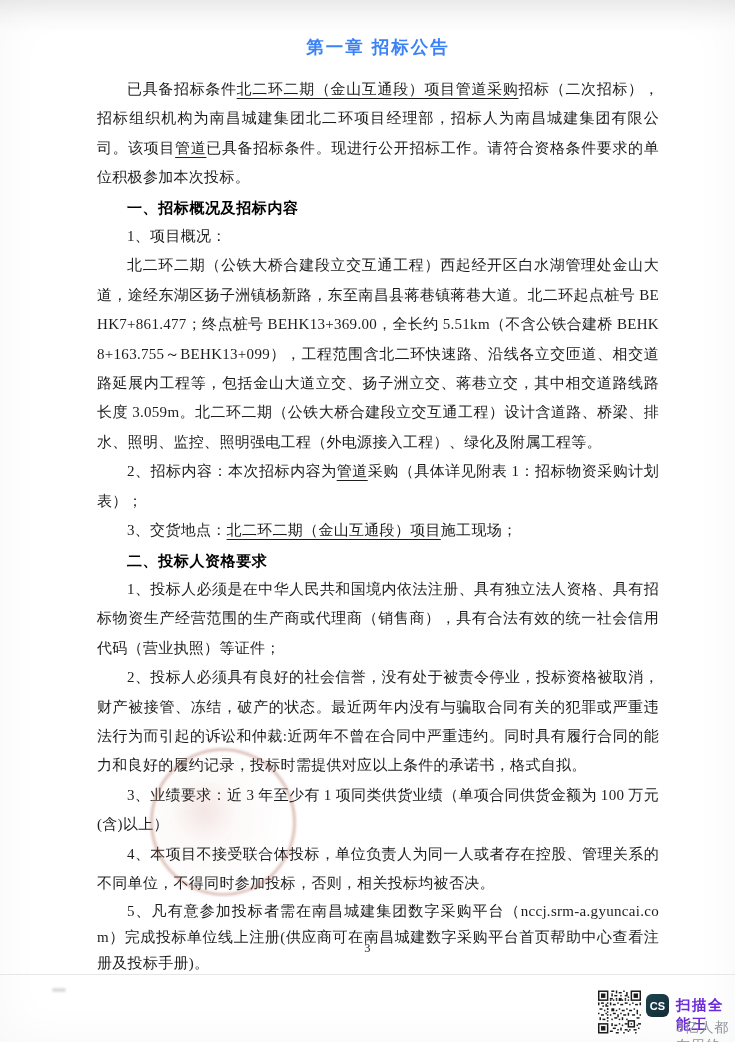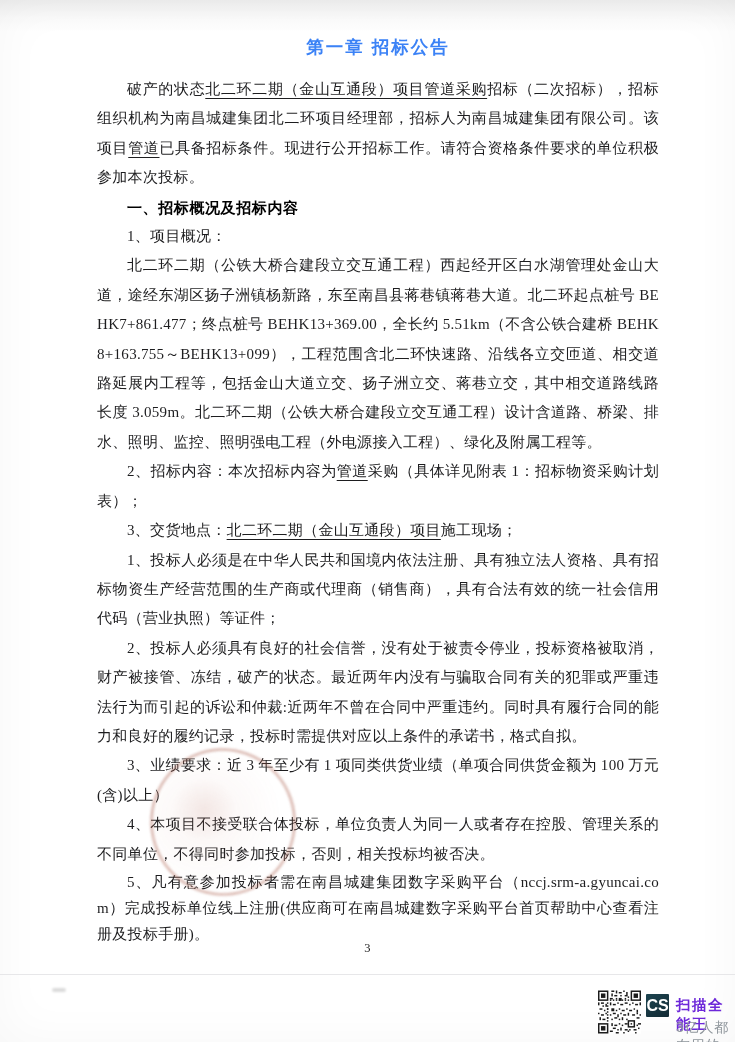--- a/index.html
+++ b/index.html
@@ -50,23 +50,23 @@
   }
   .pageno{
     position:absolute;top:941px;left:0;width:100%;text-align:center;
     font-size:12.5px;color:#222;letter-spacing:0.5px;
   }
   .sep{position:absolute;top:974px;left:0;right:0;height:1px;background:#e7e7e9;}
   .badge{position:absolute;left:0;top:0;width:735px;height:0;}
   .qr{position:absolute;left:598px;top:989px;width:43px;height:46px;}
   .cs-logo{
     position:absolute;left:646px;top:994px;width:23px;height:23px;
-    border-radius:1px;background:linear-gradient(145deg,#1d4450,#132b35);
+    border-radius:6px;background:linear-gradient(145deg,#1d4450,#132b35);
     color:#fff;display:flex;align-items:center;justify-content:center;
-    font-family:"Liberation Sans","DejaVu Sans",sans-serif;font-weight:700;font-size:16px;
+    font-family:"Liberation Sans","DejaVu Sans",sans-serif;font-weight:700;font-size:11px;
   }
   .cs-name{
     position:absolute;left:676px;top:996px;
     font-family:"Liberation Sans","DejaVu Sans",sans-serif;
     font-size:14.5px;font-weight:700;color:#6d28d9;letter-spacing:1.5px;
   }
   .cs-tagline{
     position:absolute;left:676px;top:1019px;
     font-family:"Liberation Sans","DejaVu Sans",sans-serif;
     font-size:14px;color:#8f969c;letter-spacing:0.8px;
@@ -74,32 +74,33 @@
 </style>
 </head>
 <body>
 
 <div class="doc">
   <div class="scan-top"></div>
 
   <div class="content">
     <div class="title">第一章 招标公告</div>
 
-    <p><span>破产的状态</span><span class="u">北二环二期（金山互通段）项目管道采购</span><span>招标（二次招标），招标组织机构为南昌城建集团北二环项目经理部，招标人为南昌城建集团有限公司。该项目</span><span class="u">管道</span><span>已具备招标条件。现进行公开招标工作。请符合资格条件要求的单位积极参加本次投标。</span></p>
+    <p><span>已具备招标条件</span><span class="u">北二环二期（金山互通段）项目管道采购</span><span>招标（二次招标），招标组织机构为南昌城建集团北二环项目经理部，招标人为南昌城建集团有限公司。该项目</span><span class="u">管道</span><span>已具备招标条件。现进行公开招标工作。请符合资格条件要求的单位积极参加本次投标。</span></p>
 
     <p class="hd">一、招标概况及招标内容</p>
 
     <p>1、项目概况：</p>
 
     <p>北二环二期（公铁大桥合建段立交互通工程）西起经开区白水湖管理处金山大道，途经东湖区扬子洲镇杨新路，东至南昌县蒋巷镇蒋巷大道。北二环起点桩号 BEHK7+861.477；终点桩号 BEHK13+369.00，全长约 5.51km（不含公铁合建桥 BEHK8+163.755～BEHK13+099），工程范围含北二环快速路、沿线各立交匝道、相交道路延展内工程等，包括金山大道立交、扬子洲立交、蒋巷立交，其中相交道路线路长度 3.059m。北二环二期（公铁大桥合建段立交互通工程）设计含道路、桥梁、排水、照明、监控、照明强电工程（外电源接入工程）、绿化及附属工程等。</p>
 
     <p><span>2、招标内容：本次招标内容为</span><span class="u">管道</span><span>采购（具体详见附表 1：招标物资采购计划表）；</span></p>
 
     <p><span>3、交货地点：</span><span class="u">北二环二期（金山互通段）项目</span><span>施工现场；</span></p>
 
+    <p class="hd">二、投标人资格要求</p>
 
     <p>1、投标人必须是在中华人民共和国境内依法注册、具有独立法人资格、具有招标物资生产经营范围的生产商或代理商（销售商），具有合法有效的统一社会信用代码（营业执照）等证件；</p>
 
     <p>2、投标人必须具有良好的社会信誉，没有处于被责令停业，投标资格被取消，财产被接管、冻结，破产的状态。最近两年内没有与骗取合同有关的犯罪或严重违法行为而引起的诉讼和仲裁:近两年不曾在合同中严重违约。同时具有履行合同的能力和良好的履约记录，投标时需提供对应以上条件的承诺书，格式自拟。</p>
 
     <p>3、业绩要求：近 3 年至少有 1 项同类供货业绩（单项合同供货金额为 100 万元(含)以上）</p>
 
     <p>4、本项目不接受联合体投标，单位负责人为同一人或者存在控股、管理关系的不同单位，不得同时参加投标，否则，相关投标均被否决。</p>
 
     <p class="tight">5、凡有意参加投标者需在南昌城建集团数字采购平台（nccj.srm-a.gyuncai.com）完成投标单位线上注册(供应商可在南昌城建数字采购平台首页帮助中心查看注册及投标手册)。</p>

